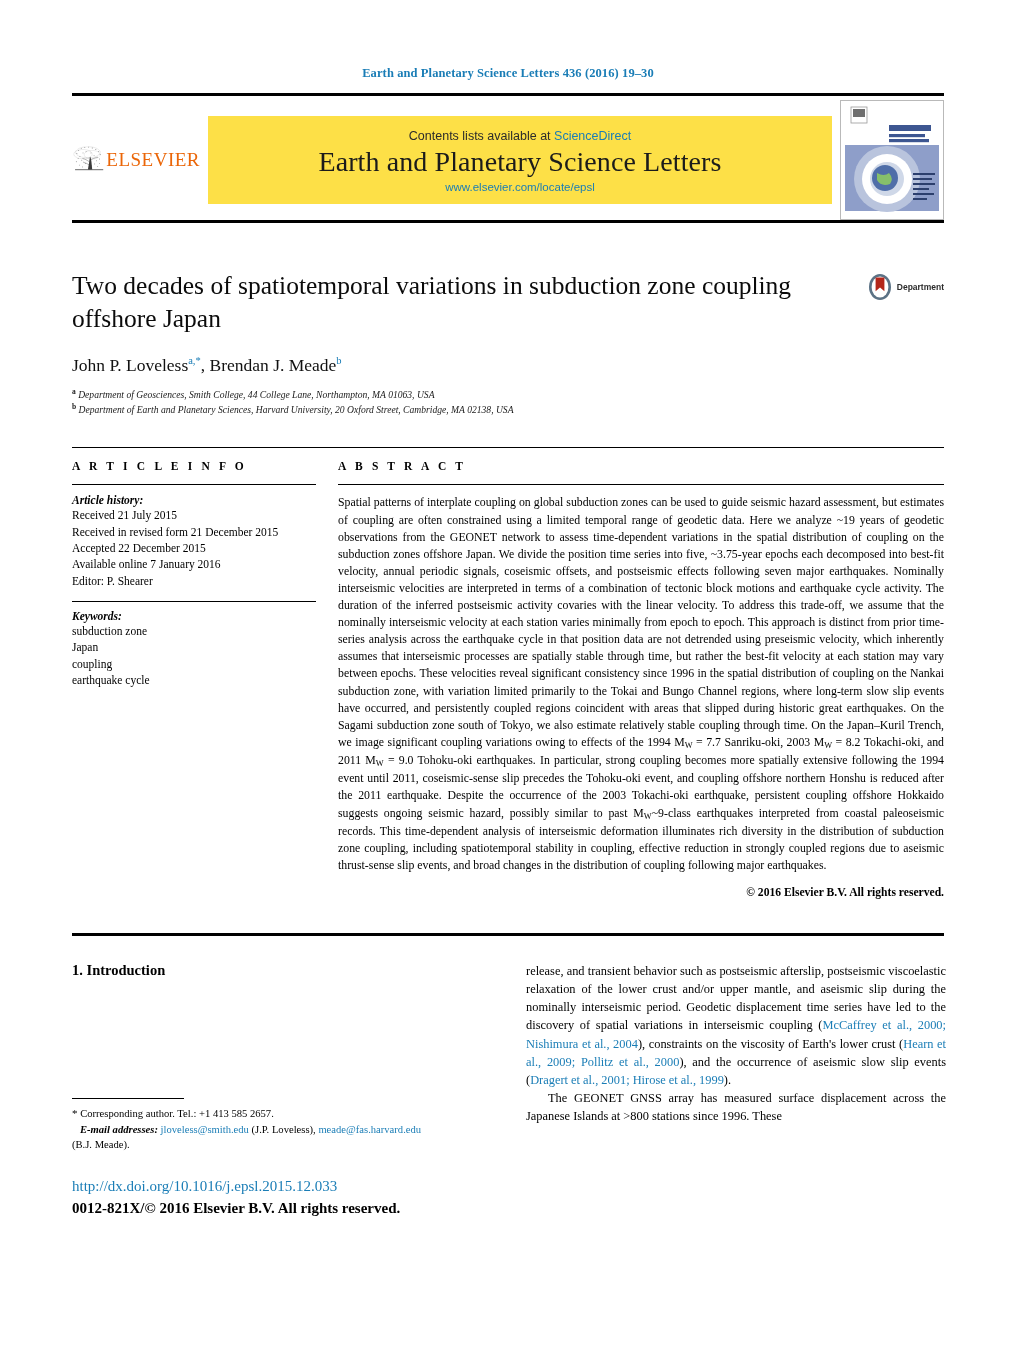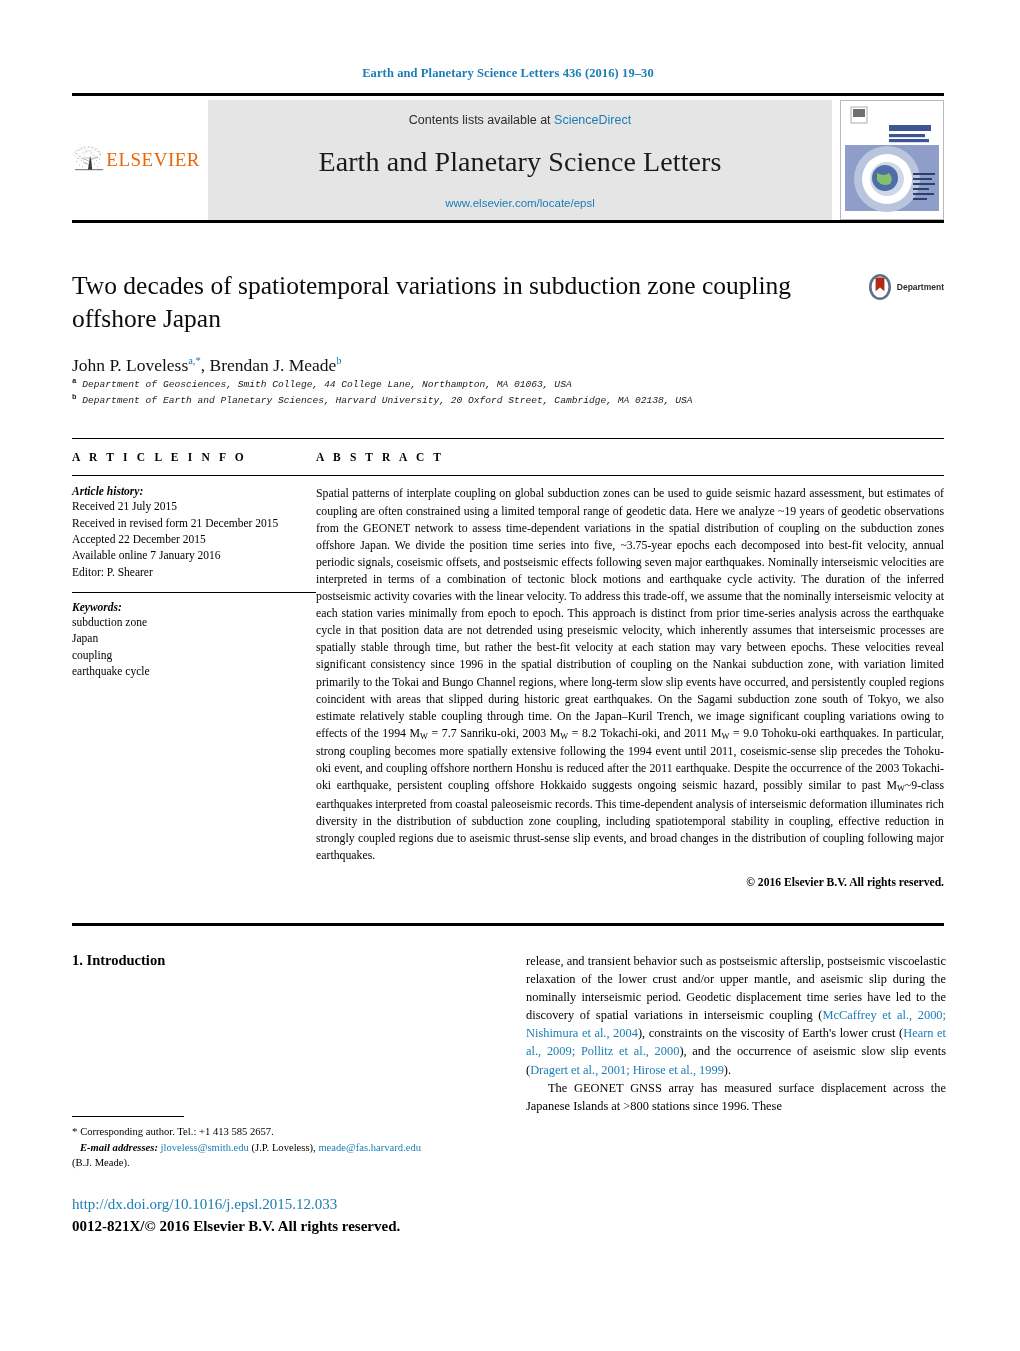--- a/index.html
+++ b/index.html
@@ -49,27 +49,27 @@
   .elsevier-word {
     color: #eb6608;
     font-family: "Liberation Serif", serif;
     font-size: 19px;
     letter-spacing: .5px;
     line-height: 1;
     margin-top: 1px;
   }
   .journal-band {
     flex: 1 1 auto;
-    background: #e5e5e5;
+    background: #fde047;
     display: flex;
     flex-direction: column;
     justify-content: space-between;
     align-items: center;
     padding: 13px 0 11px 0;
-    margin: 0 8px;
+    margin: 16px 8px;
   }
   .contents-line {
     font-family: "Liberation Sans", sans-serif;
     font-size: 12.5px;
     color: #2b2b2b;
   }
   .contents-line .sd { color: #1a7db6; }
   .journal-name {
     font-family: "Liberation Serif", serif;
     font-size: 28px;
@@ -112,32 +112,33 @@
     color: #2b2b2b;
   }
   .authors {
     font-family: "Liberation Serif", serif;
     font-size: 17.5px;
     margin: 20px 0 0 0;
     color: #111;
   }
   .authors sup { font-size: 10.5px; color: #1a7db6; vertical-align: super; }
   .affils {
-    font-family: Liberation Mono, monospace;
+    margin-top: 11px;
+    font-family: Liberation Serif, serif;
     font-style: italic;
     font-size: 9.6px;
     line-height: 1.45;
     color: #1a1a1a;
   }
   .affils sup { font-style: normal; font-weight: bold; font-size: 7.5px; }
 
   
   .ia-wrap { margin: 30px 72px 0 72px; }
   .ia-rule-top { border-top: 1px solid #000; }
-  .ia-cols { display: flex; margin-top: 12px; }
+  .ia-cols { display: flex; gap: 22px; margin-top: 12px; }
   .col-info { width: 244px; flex: 0 0 244px; }
   .col-abs  { flex: 1 1 auto; }
 
   .sec-head {
     font-family: "Liberation Serif", serif;
     font-weight: bold;
     font-size: 11.5px;
     letter-spacing: 3.2px;
     margin-bottom: 12px;
   }
@@ -187,21 +188,21 @@
     text-indent: 22px;
     margin: 0;
     hyphens: auto;
   }
   .body-p.cont { text-indent: 0; }
   .ref { color: #1a7db6; }
 
   
   .footnote {
     position: absolute;
-    left: 0; top: 164px;
+    left: 0; top: 136px;
     width: 420px;
   }
   .fn-rule { border-top: 1.5px solid #000; width: 112px; margin-bottom: 7px; }
   .fn-text { font-size: 10.6px; line-height: 1.45; }
   .fn-text .lbl { font-style: italic; font-weight: bold; }
   .fn-link { color: #1a7db6; }
   .fn-star { font-size: 11px; }
   .doi-block { margin-top: 22px; font-size: 15px; line-height: 1.5; }
   .doi-link { color: #1a7db6; }
   .issn-line { font-weight: bold; }

